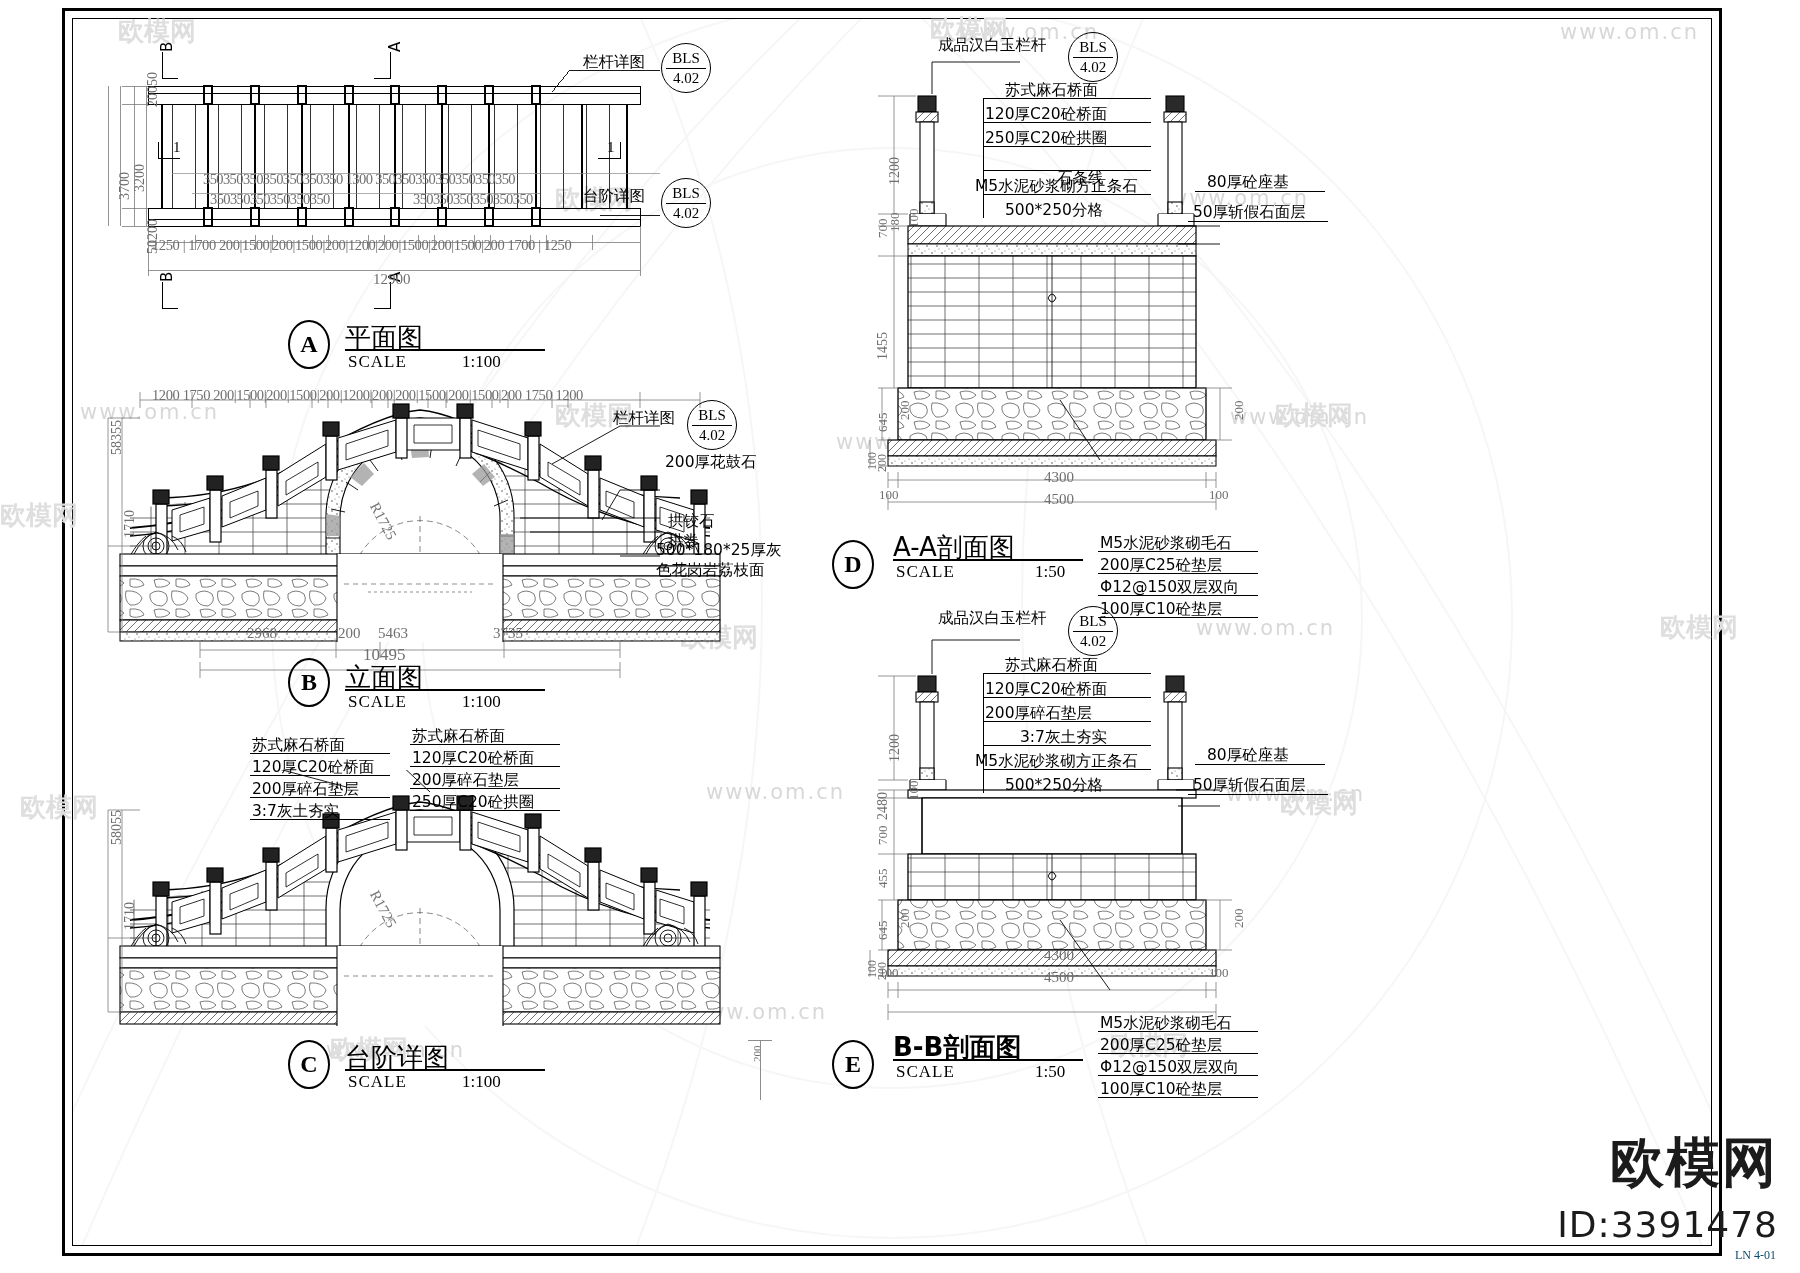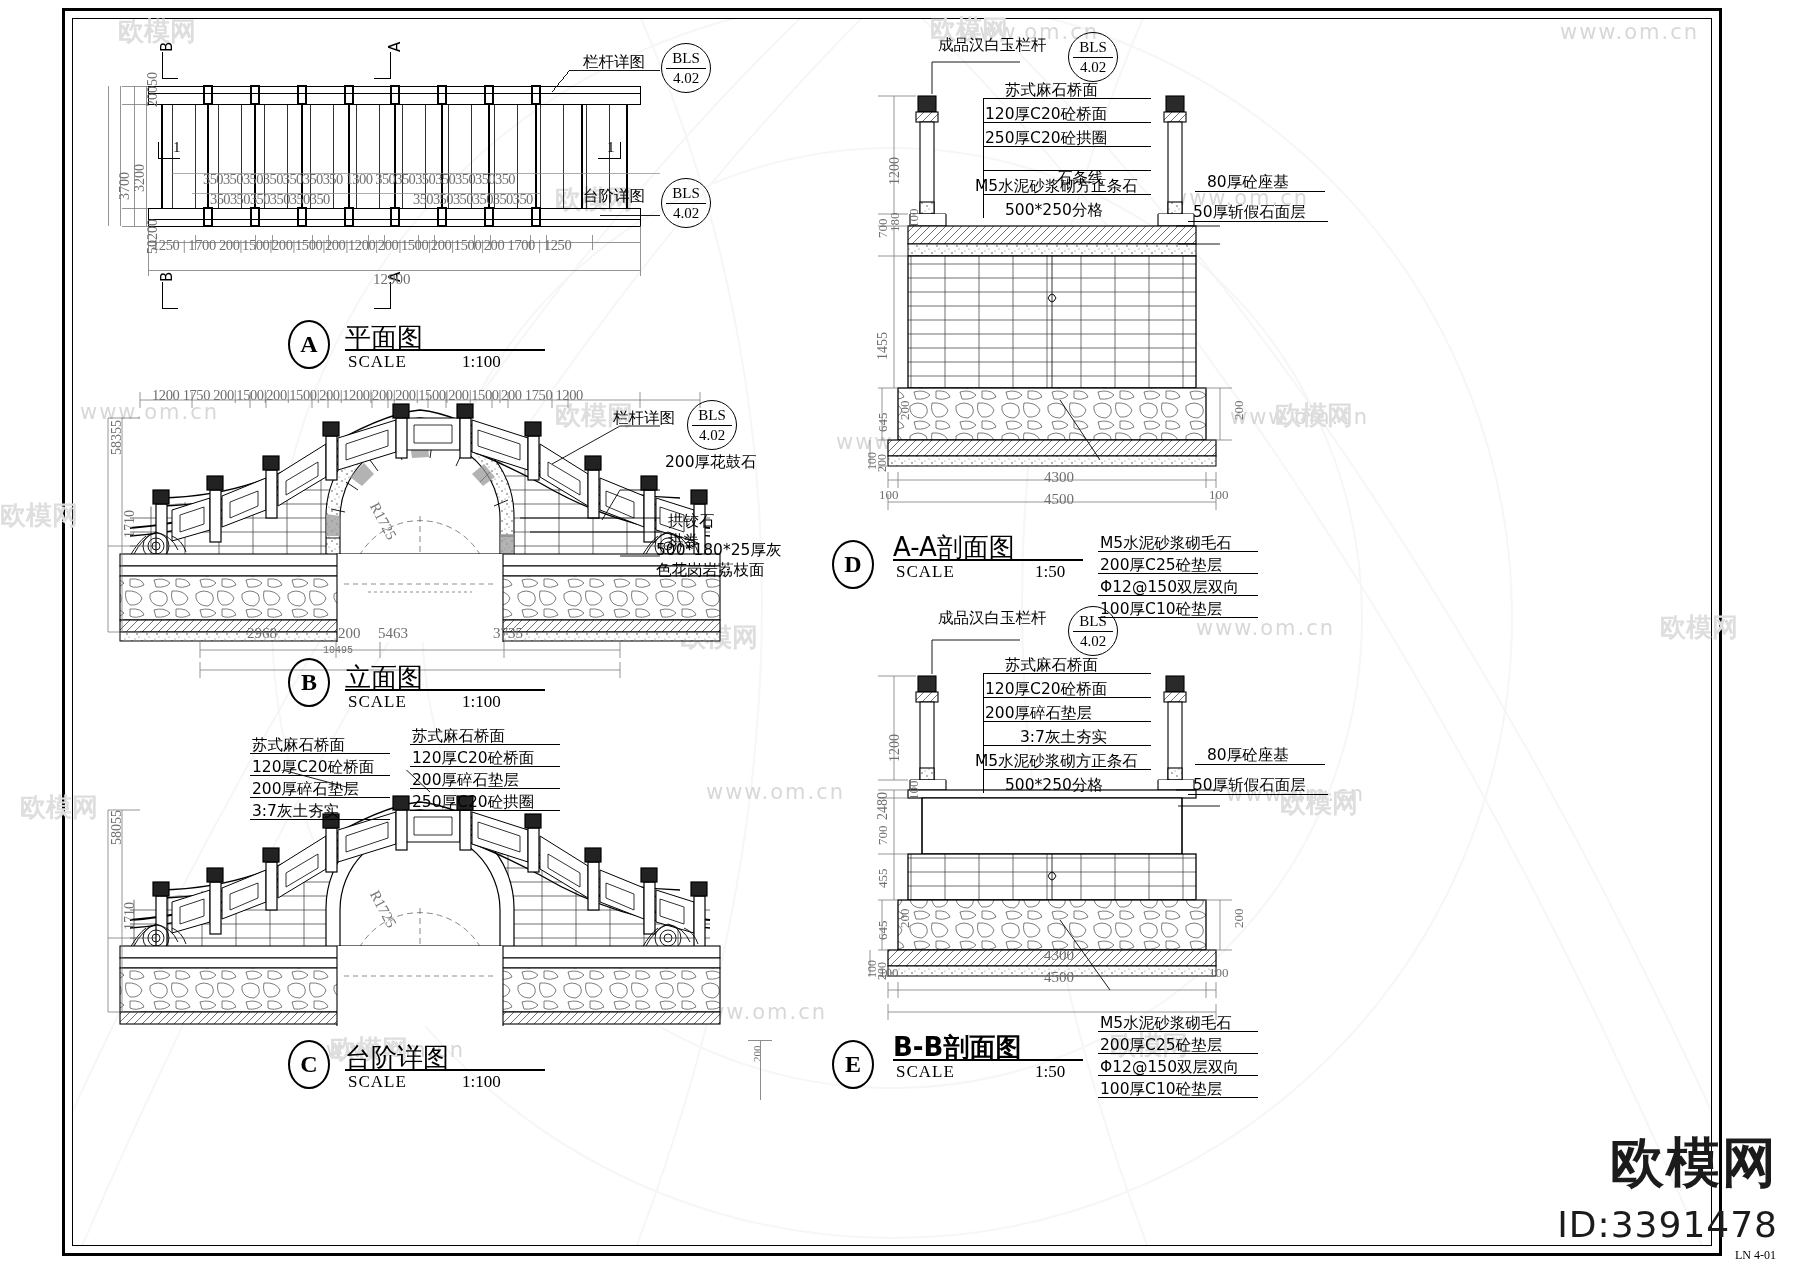--- a/index.html
+++ b/index.html
@@ -56,21 +56,21 @@
   .hlg{position:absolute;background:#8d8d8d;height:1px;}
   .vlg{position:absolute;background:#8d8d8d;width:1px;}
   .note{position:absolute;font-size:15.5px;font-family:"DejaVu Sans",sans-serif;white-space:nowrap;}
   svg{display:block;}
   
   .brand{
     position:absolute;right:22px;bottom:28px;text-align:right;user-select:none;
   }
   .brand .bn{font-family:"DejaVu Sans",sans-serif;font-size:54px;font-weight:bold;color:#1b1b1b;letter-spacing:2px;}
   .brand .bid{font-family:"DejaVu Sans",sans-serif;font-size:36px;color:#1b1b1b;letter-spacing:1px;margin-top:4px;}
-  .sheetcode{position:absolute;right:24px;bottom:10px;font-size:12px;color:#000000;font-family:"Liberation Serif",serif;}
+  .sheetcode{position:absolute;right:24px;bottom:10px;font-size:12px;color:#0c4a6e;font-family:"Liberation Serif",serif;}
 </style>
 </head>
 <body>
 
 <div id="sheet">
 
   <svg class="bg-arcs" viewBox="0 0 1640 1228" width="1640" height="1228">
     <g fill="none" stroke="#e6e6e6" stroke-width="2">
       <path d="M -60 1228 Q 300 400 760 -30"></path>
       <path d="M 10 1228 Q 360 420 820 -30"></path>
@@ -473,21 +473,21 @@
 
   <div class="t dim" style="left:110px;top:455px;font-size:14px;transform:rotate(-90deg);transform-origin:left top;">58355</div>
   <div class="t dim" style="left:123px;top:538px;font-size:14px;transform:rotate(-90deg);transform-origin:left top;">1710</div>
 
   <div class="t dim" style="left:380px;top:500px;font-size:15px;transform:rotate(62deg);transform-origin:left top;color:#777;">R1725</div>
 
   <div class="t dim" style="left:247px;top:626px;font-size:15px;">2968</div>
   <div class="t dim" style="left:338px;top:626px;font-size:15px;">200</div>
   <div class="t dim" style="left:378px;top:626px;font-size:15px;">5463</div>
   <div class="t dim" style="left:493px;top:626px;font-size:15px;">3735</div>
-  <div class="t dim" style="left:323px;top:646px;font-size:10px;font-family:Liberation Mono, monospace;">10495</div>
+  <div class="t dim" style="left:363px;top:646px;font-size:17px;">10495</div>
 
   <div class="note" style="left:613px;top:408px;">栏杆详图</div>
   <div class="refbub" style="left:687px;top:400px;">
     <div class="l1">BLS</div>
     <div class="bar"></div>
     <div class="l2">4.02</div>
   </div>
   <div class="note" style="left:665px;top:452px;">200厚花鼓石</div>
   <div class="note" style="left:668px;top:511px;">拱铰石</div>
   <div class="note" style="left:668px;top:531px;">拱券</div>

